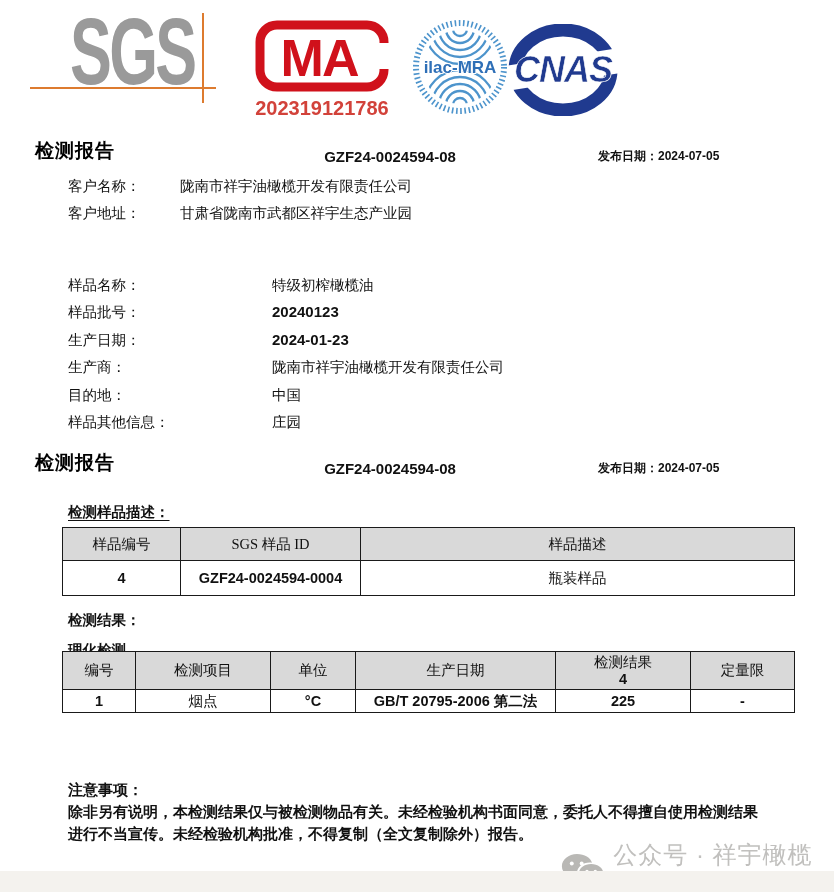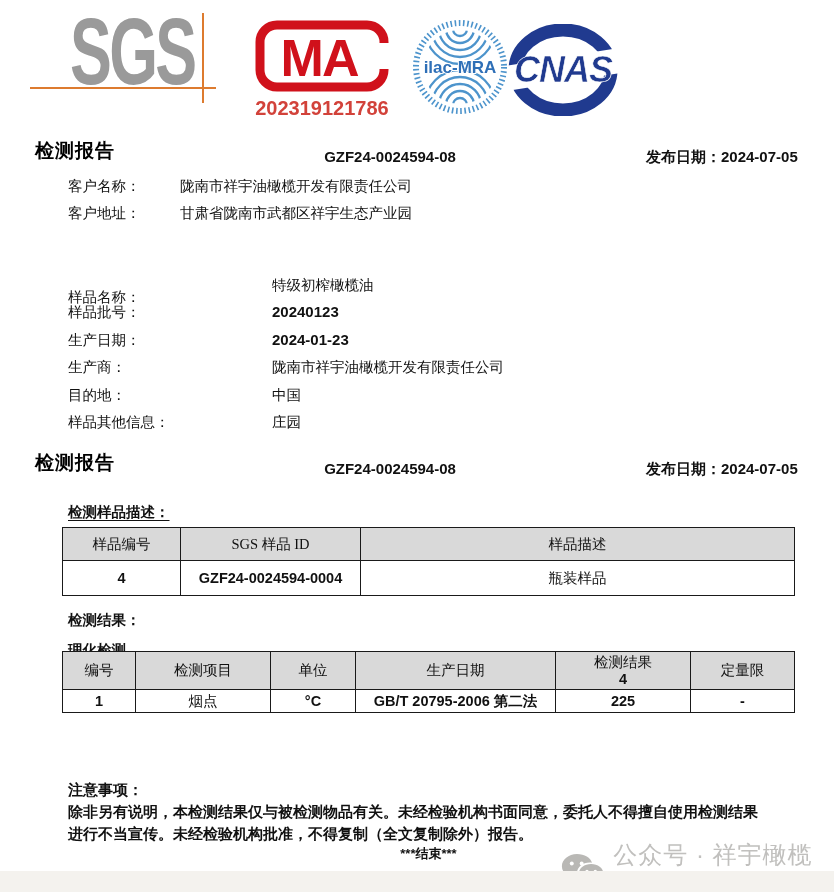--- a/index.html
+++ b/index.html
@@ -25,21 +25,21 @@
   .cma-number { width:138px; text-align:center; color:#d2423a; font-size:20px;
                 font-family:"Liberation Sans","DejaVu Sans",sans-serif; font-weight:bold; margin-top:1px; }
 
   
   .acc-text { left:628px; top:19px; font-size:14px; line-height:19.5px; color:#000; }
 
   
   .title { font-size:19px; letter-spacing:1px; color:#000; }
   .report-no { width:160px; text-align:center; font-size:15px; font-weight:600;
                font-family:"Liberation Sans","DejaVu Sans",sans-serif; }
-  .issue { font-size:15px;margin-left:48px; }
+  .issue { font-size:12px; }
   .issue .v { font-family:"Liberation Sans","DejaVu Sans",sans-serif; font-weight:bold; }
 
   .lbl { font-size:14.5px; }
   .val { font-size:14.5px; }
   .val-num { font-size:15px; }
 
   .section-label { font-size:14.5px; }
   .underlined { text-decoration:underline; text-underline-offset:3px; }
 
   table { border-collapse:collapse; table-layout:fixed; }
@@ -115,21 +115,21 @@
   <div class="abs report-no" style="left:310px; top:148px;">GZF24-0024594-08</div>
   <div class="abs issue" style="left:598px; top:148px;">
     <span class="hei">发布日期：</span><span class="v">2024-07-05</span>
   </div>
 
   <div class="abs lbl" style="left:68px; top:177px;">客户名称：</div>
   <div class="abs val" style="left:180px; top:177px;">陇南市祥宇油橄榄开发有限责任公司</div>
   <div class="abs lbl" style="left:68px; top:204px;">客户地址：</div>
   <div class="abs val" style="left:180px; top:204px;">甘肃省陇南市武都区祥宇生态产业园</div>
 
-  <div class="abs lbl" style="left:68px; top:288px;text-align:right;">样品名称：</div>
+  <div class="abs lbl" style="left:68px; top:276px;text-align:right;">样品名称：</div>
   <div class="abs val" style="left:272px; top:276px;">特级初榨橄榄油</div>
   <div class="abs lbl" style="left:68px; top:303px;">样品批号：</div>
   <div class="abs val-num num" style="left:272px; top:303px;">20240123</div>
   <div class="abs lbl" style="left:68px; top:331px;">生产日期：</div>
   <div class="abs val-num num" style="left:272px; top:331px;">2024-01-23</div>
   <div class="abs lbl" style="left:68px; top:358px;">生产商：</div>
   <div class="abs val" style="left:272px; top:358px;">陇南市祥宇油橄榄开发有限责任公司</div>
   <div class="abs lbl" style="left:68px; top:386px;">目的地：</div>
   <div class="abs val" style="left:272px; top:386px;">中国</div>
   <div class="abs lbl" style="left:68px; top:413px;">样品其他信息：</div>
@@ -197,21 +197,20 @@
         <td class="num">°C</td>
         <td class="num">GB/T 20795-2006 第二法</td>
         <td class="num">225</td>
         <td class="num">-</td>
       </tr>
     </tbody>
   </table>
 
   <div class="abs section-label hei" style="left:68px; top:781px; font-size:15px;">注意事项：</div>
   <div class="abs notice-body hei" style="left:68px; top:801px;">除非另有说明，本检测结果仅与被检测物品有关。未经检验机构书面同意，委托人不得擅自使用检测结果进行不当宣传。未经检验机构批准，不得复制（全文复制除外）报告。</div>
-  <div class="abs end-marker hei" style="left:62px; top:845px;">***结束***</div>
 
   <div class="abs watermark">
     <svg width="46" height="40" viewBox="0 0 48 40">
       <g fill="#b9b8b5">
         <path d="M18 2 C9 2 2 8 2 15 c0 4 2.2 7.4 5.6 9.7 L6.4 29 l4.8 -2.4 c2 .6 4.4 1 6.8 1 .5 0 1 0 1.5 -.1 C18.6 26 18 24.2 18 22.3 18 16 24 11 31.5 11 c.8 0 1.6 .1 2.4 .2 C32.6 6 26 2 18 2 z"></path>
         <path d="M46 22.5 C46 17 40 12.6 33 12.6 S20 17 20 22.5 26 32.4 33 32.4 c1.6 0 3.2 -.2 4.6 -.7 L41.6 34 l-1 -3.4 C43.9 28.4 46 25.6 46 22.5 z"></path>
       </g>
       <g fill="#ffffff">
         <circle cx="12.5" cy="12" r="2.1"></circle>
           <circle cx="23" cy="12" r="2.1"></circle>

